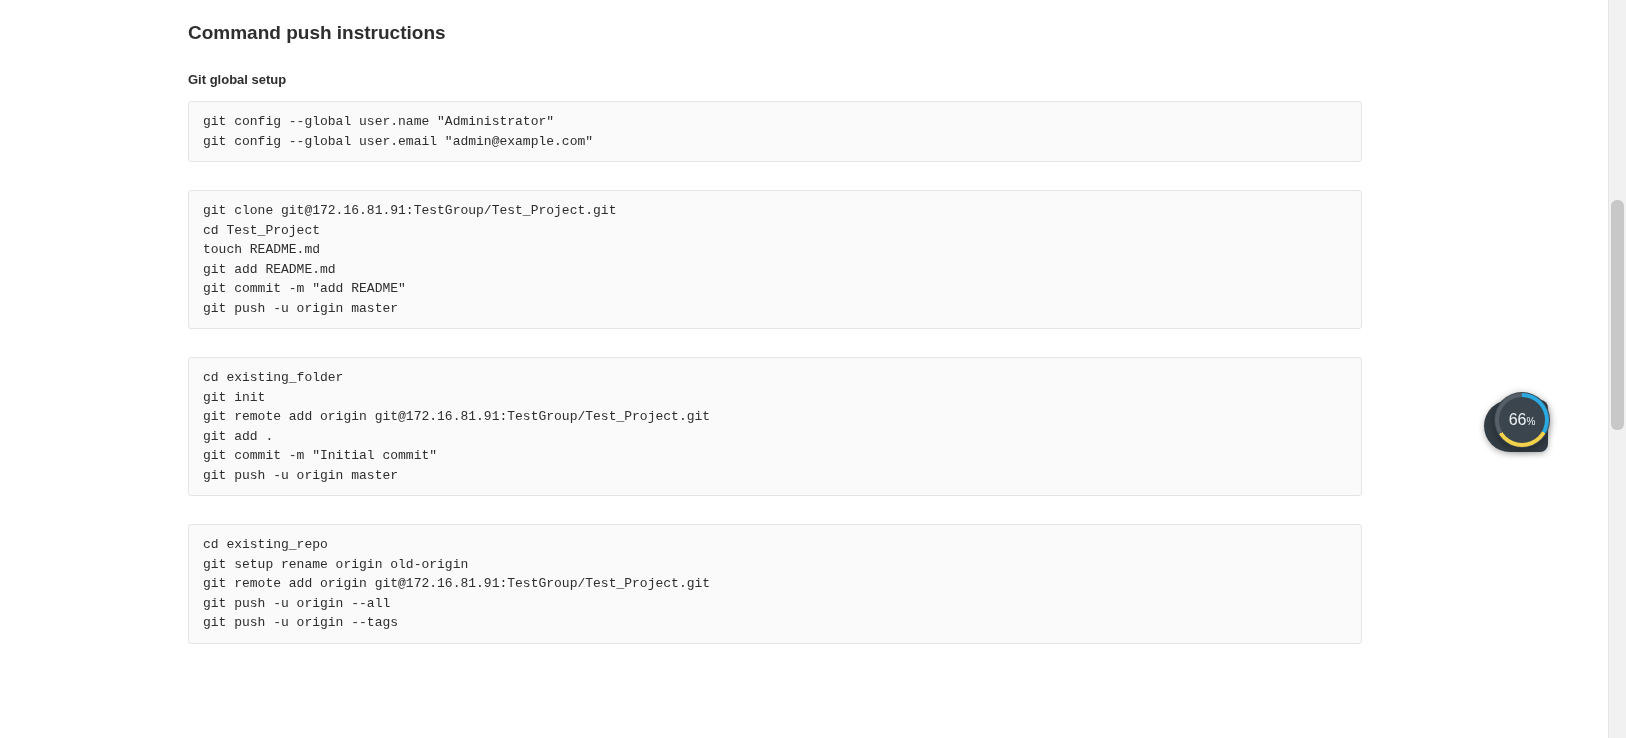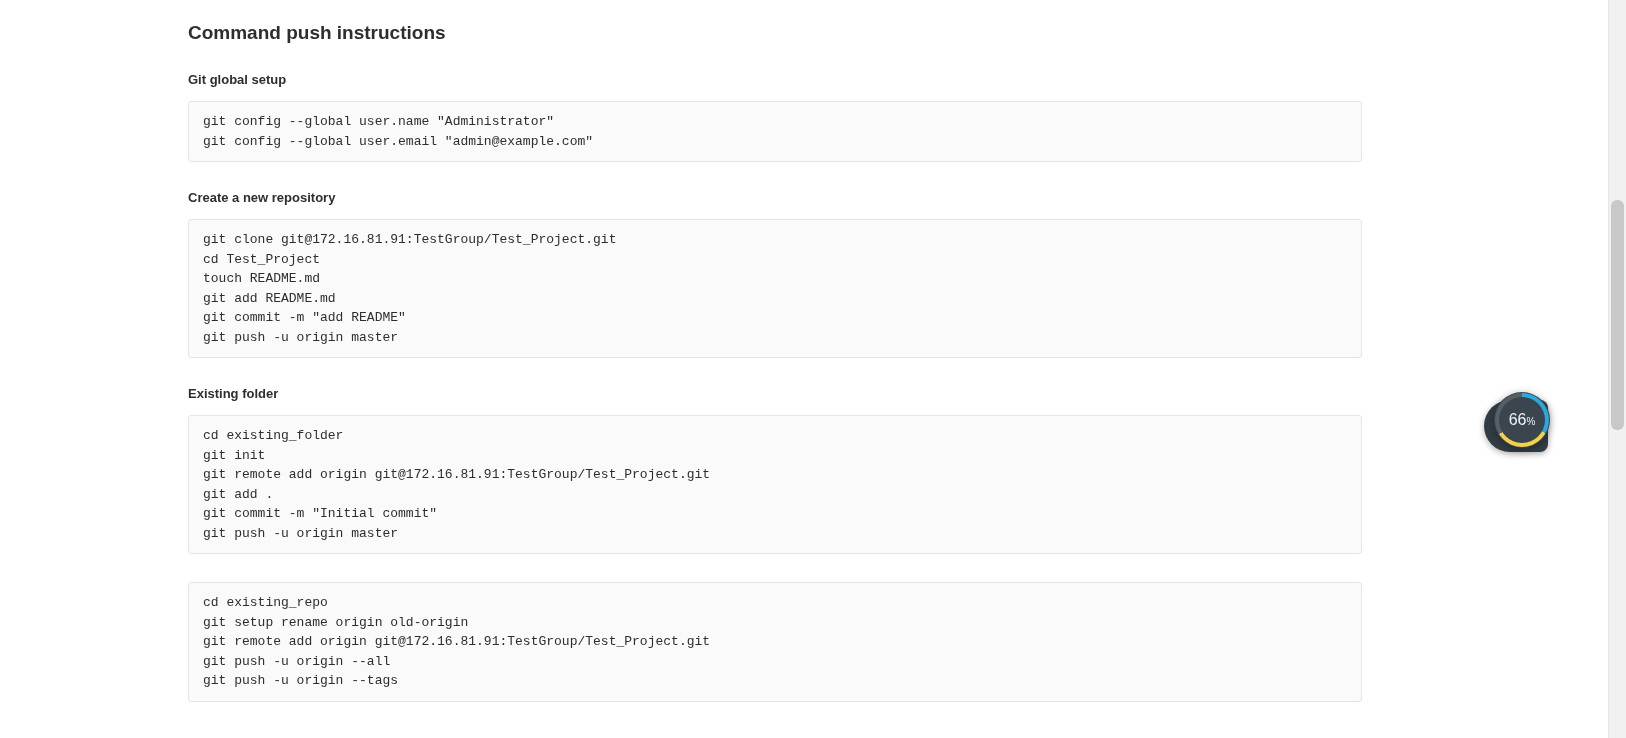--- a/index.html
+++ b/index.html
@@ -131,29 +131,27 @@
 </head>
 <body>
 
 <div class="page">
   <h2 class="title">Command push instructions</h2>
 
   <h3 class="section">Git global setup</h3>
   <pre class="code">git config --global user.name "Administrator"
 git config --global user.email "admin@example.com"</pre>
 
-  <h3 class="section">Create a new repository</h3>
   <pre class="code">git clone git@172.16.81.91:TestGroup/Test_Project.git
 cd Test_Project
 touch README.md
 git add README.md
 git commit -m "add README"
 git push -u origin master</pre>
 
-  <h3 class="section">Existing folder</h3>
   <pre class="code">cd existing_folder
 git init
 git remote add origin git@172.16.81.91:TestGroup/Test_Project.git
 git add .
 git commit -m "Initial commit"
 git push -u origin master</pre>
 
   <pre class="code">cd existing_repo
 git setup rename origin old-origin
 git remote add origin git@172.16.81.91:TestGroup/Test_Project.git

